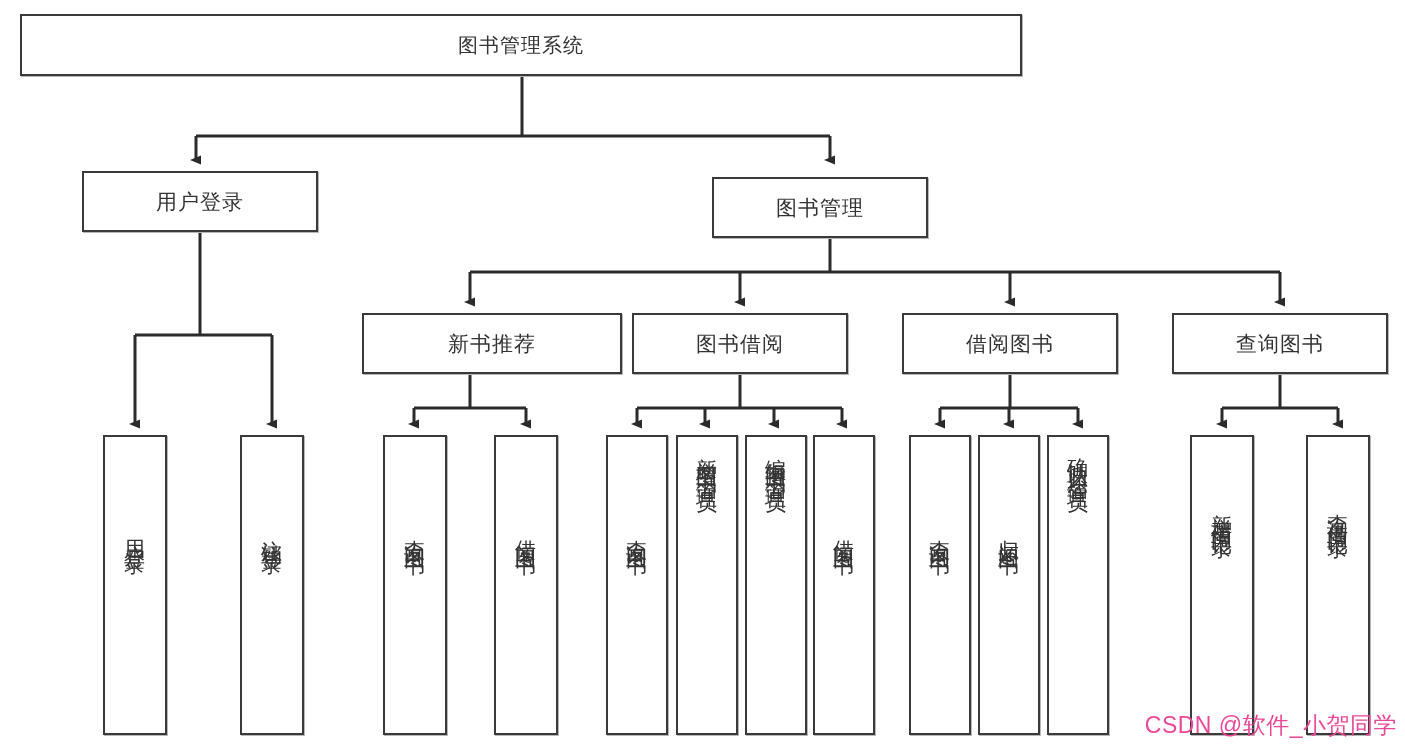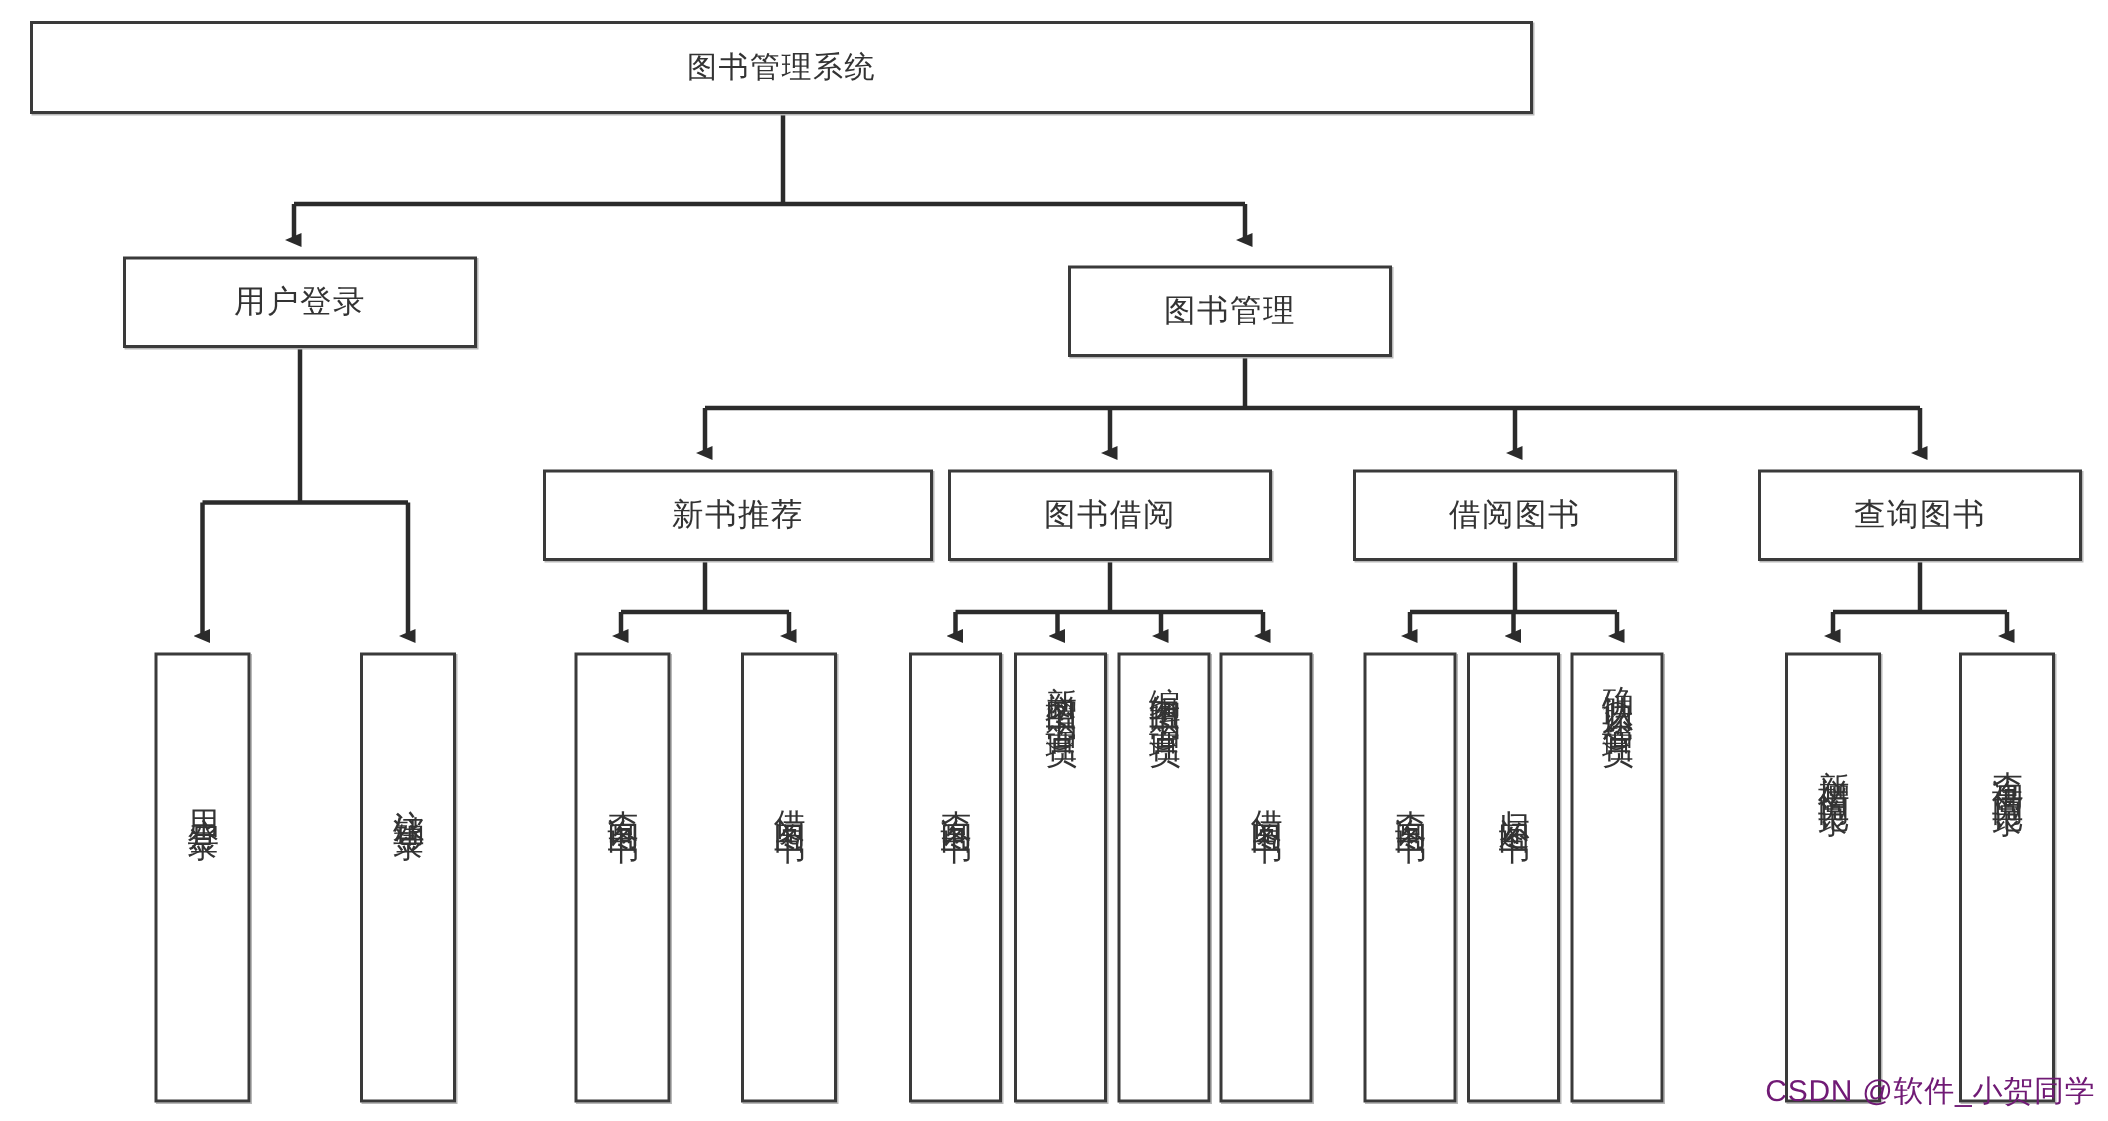--- a/index.html
+++ b/index.html
@@ -70,22 +70,22 @@
   .node.vert.mid .label {
     margin-top: 78px;
   }
   .node.vert.mid3 .label {
     margin-top: 52px;
   }
   .watermark {
     position: absolute;
     right: 8px;
     bottom: 6px;
-    font-size: 20px;
-    color: #701a75;
+    font-size: 23px;
+    color: #ec4899;
     letter-spacing: 0.5px;
     white-space: nowrap;
   }
 </style>
 </head>
 <body>
 
 <div id="canvas">
 
   <svg id="wires" viewBox="0 0 1405 747">

